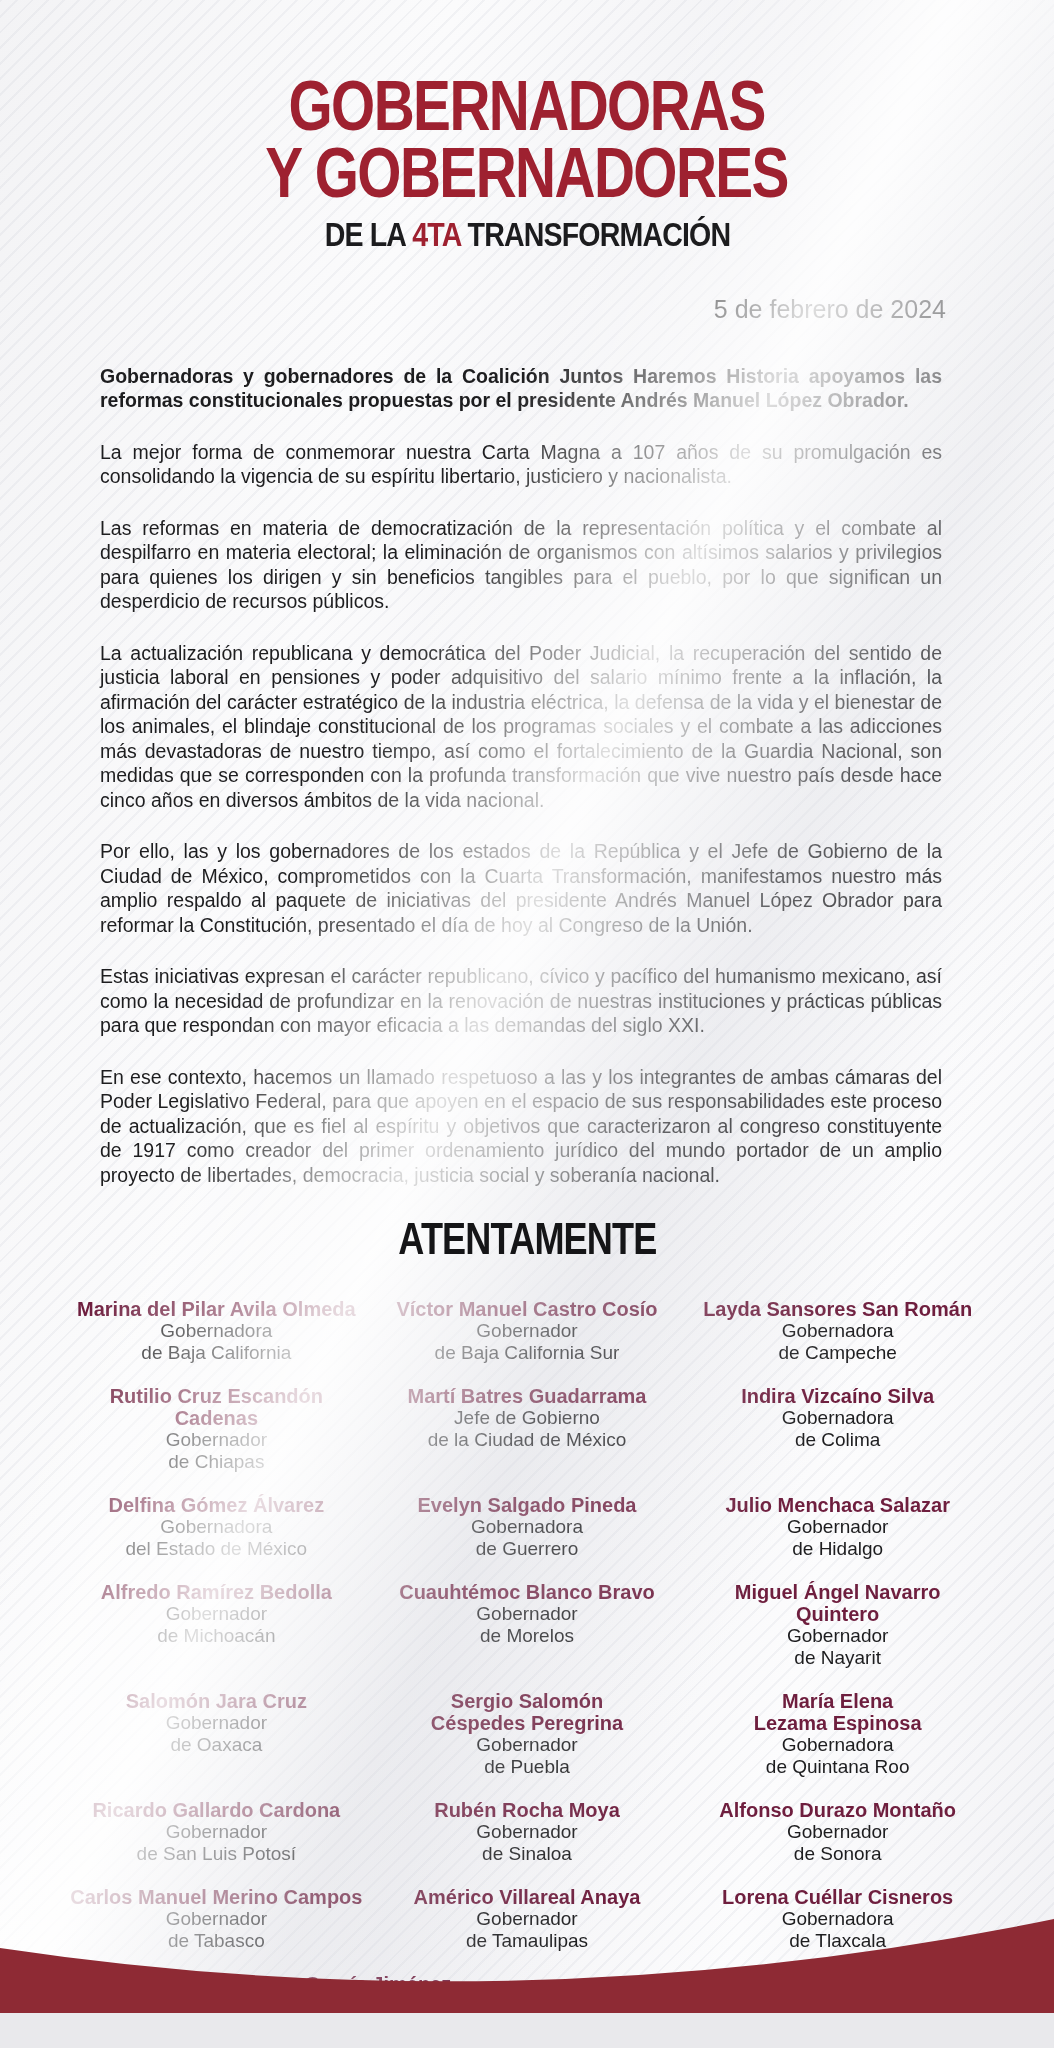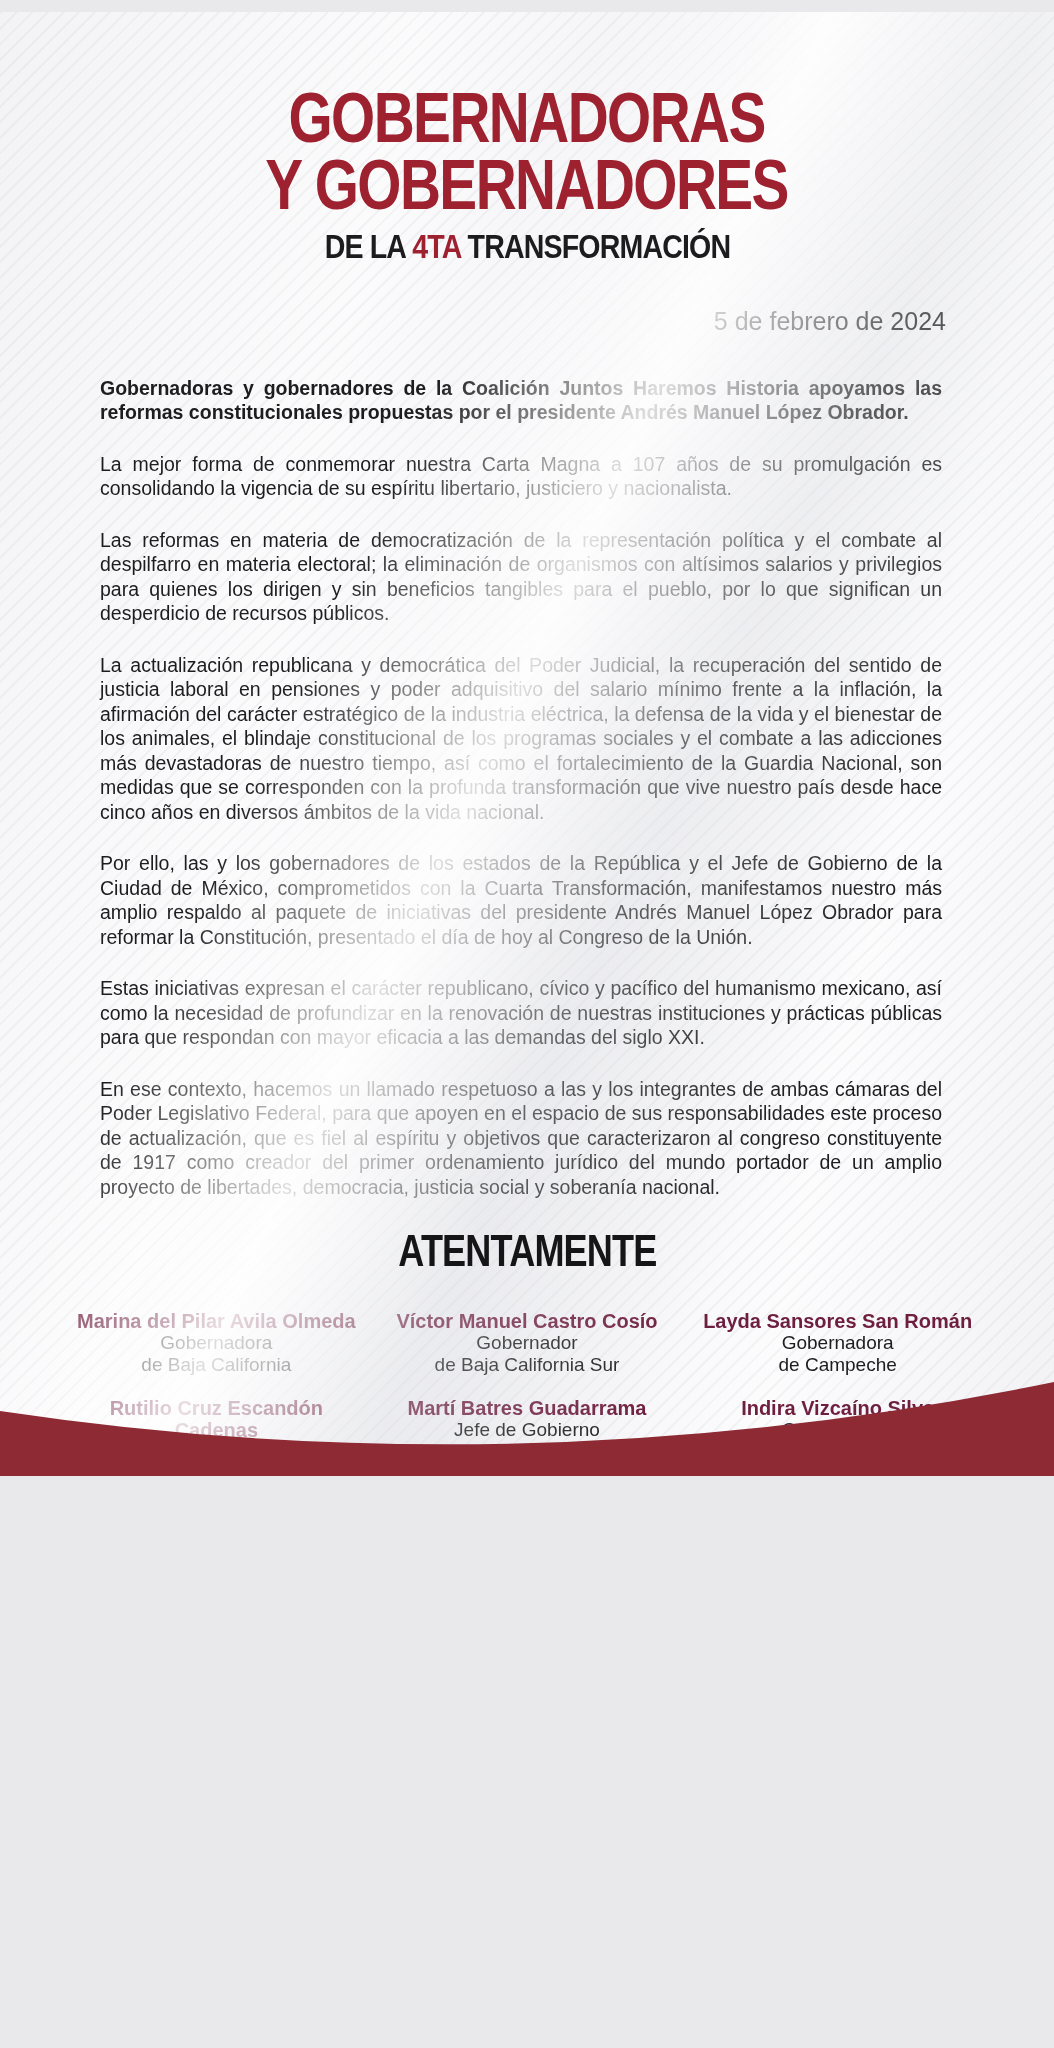--- a/index.html
+++ b/index.html
@@ -1,19 +1,19 @@
 <!DOCTYPE html>
 <html lang="es"><head>
 <meta charset="utf-8">
 <style>
   html,body{margin:0;padding:0;background:#e9e9ec;}
   .page{
     position:relative;
-    width:1054px;height:1464px;
-    margin:12px auto;
+    width:1054px;height:2013px;
+    margin:0 auto;
     overflow:hidden;
     color:#1d1d1f;
     font-family:"Liberation Sans","DejaVu Sans",sans-serif;
     background:
       repeating-linear-gradient(135deg,
         rgba(176,180,194,0.13) 0px, rgba(176,180,194,0.13) 2px,
         rgba(255,255,255,0) 2px, rgba(255,255,255,0) 11px),
       linear-gradient(103deg,#f3f3f5 0%,#fbfbfc 30%,#f1f1f4 55%,#fcfcfd 78%,#f2f2f5 100%);
   }
   .sheen{

